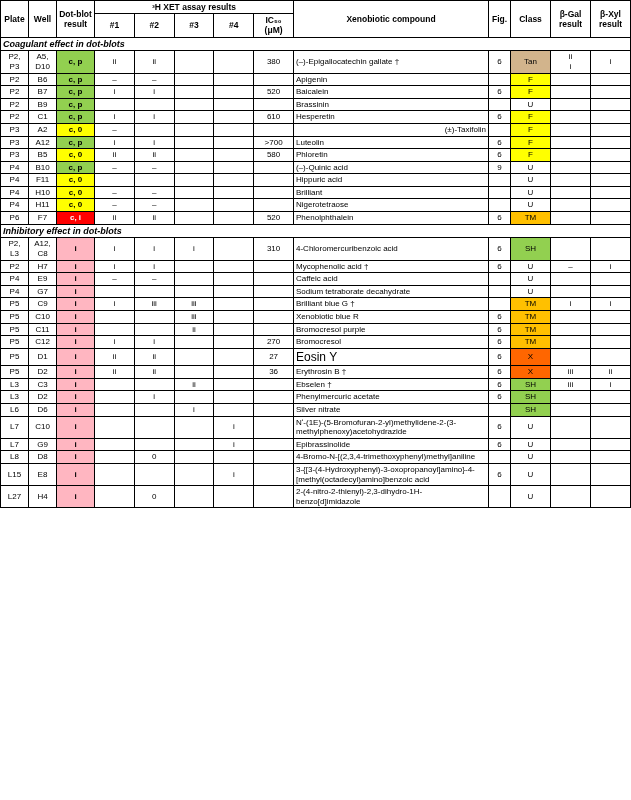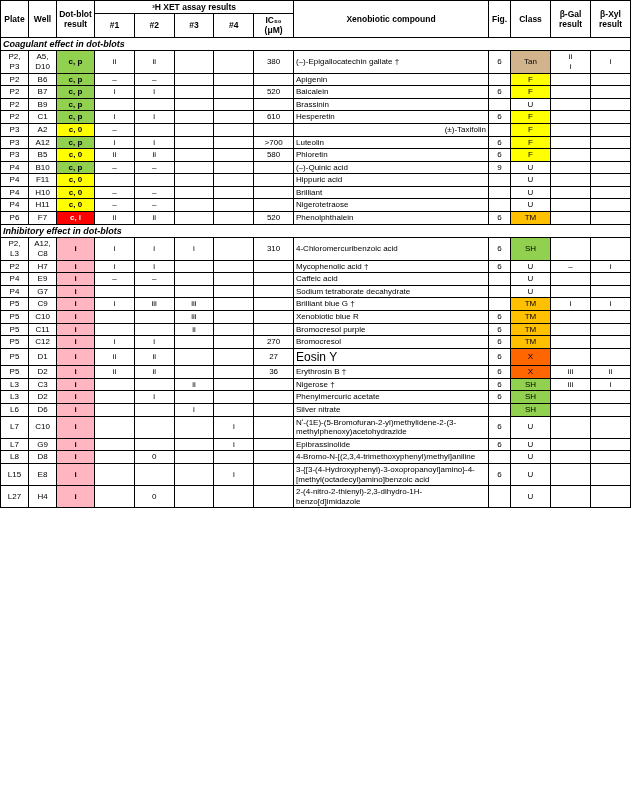--- a/index.html
+++ b/index.html
@@ -422,21 +422,21 @@
       </tr>
       <tr>
         <td style="font-size: 8px;">L3</td>
         <td style="font-size: 8px;">C3</td>
         <td style="font-weight: bold; font-size: 8px; background-color: rgb(255, 182, 193);">i</td>
         <td style="font-size: 8px;"></td>
         <td style="font-size: 8px;"></td>
         <td style="font-size: 8px;">ii</td>
         <td style="font-size: 8px;"></td>
         <td style="font-size: 8px;"></td>
-        <td style="text-align: left; font-size: 8px;">Nigerose †</td>
+        <td style="text-align: left; font-size: 8px;">Ebselen †</td>
         <td style="font-size: 8px;">6</td>
         <td style="font-size: 8px; background-color: rgb(146, 208, 80);">SH</td>
         <td style="white-space: pre-line; font-size: 8px;">iii</td>
         <td style="white-space: pre-line; font-size: 8px;">i</td>
       </tr>
       <tr>
         <td style="font-size: 8px;">L3</td>
         <td style="font-size: 8px;">D2</td>
         <td style="font-weight: bold; font-size: 8px; background-color: rgb(255, 182, 193);">i</td>
         <td style="font-size: 8px;"></td>

